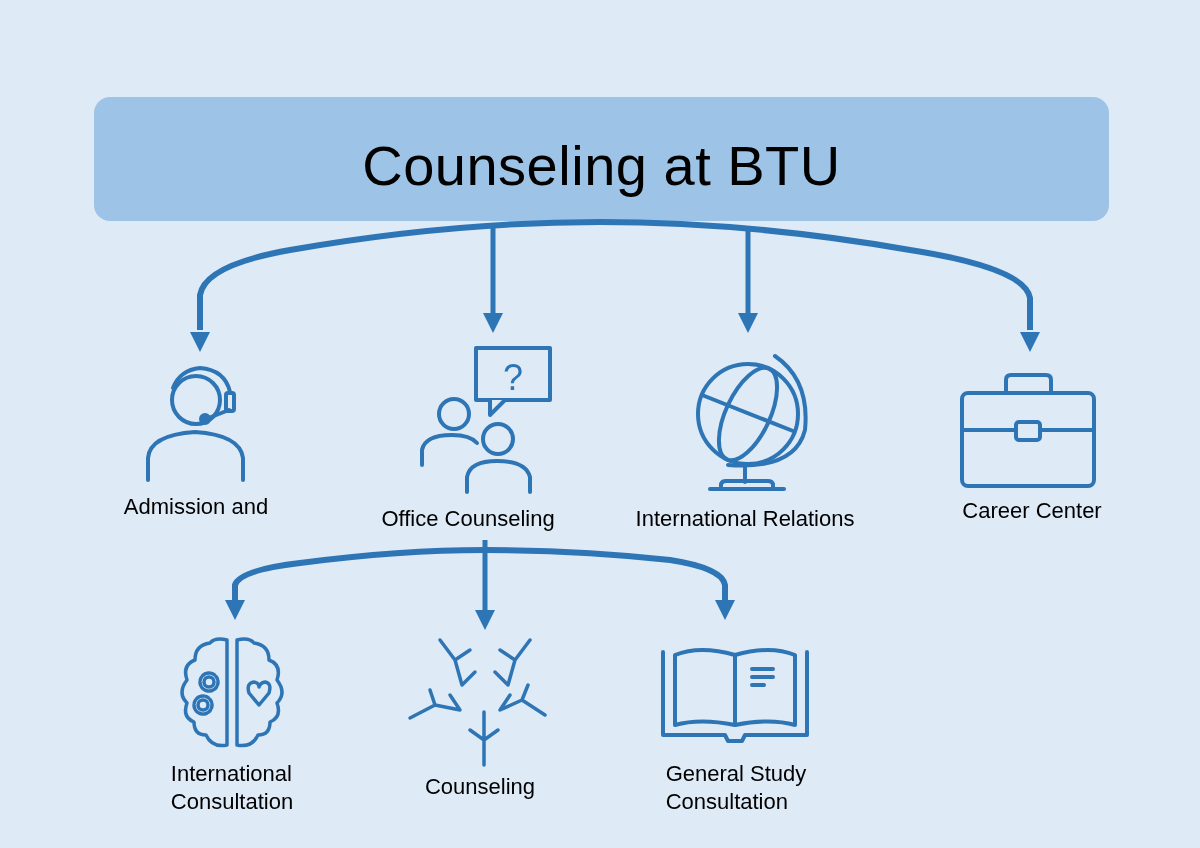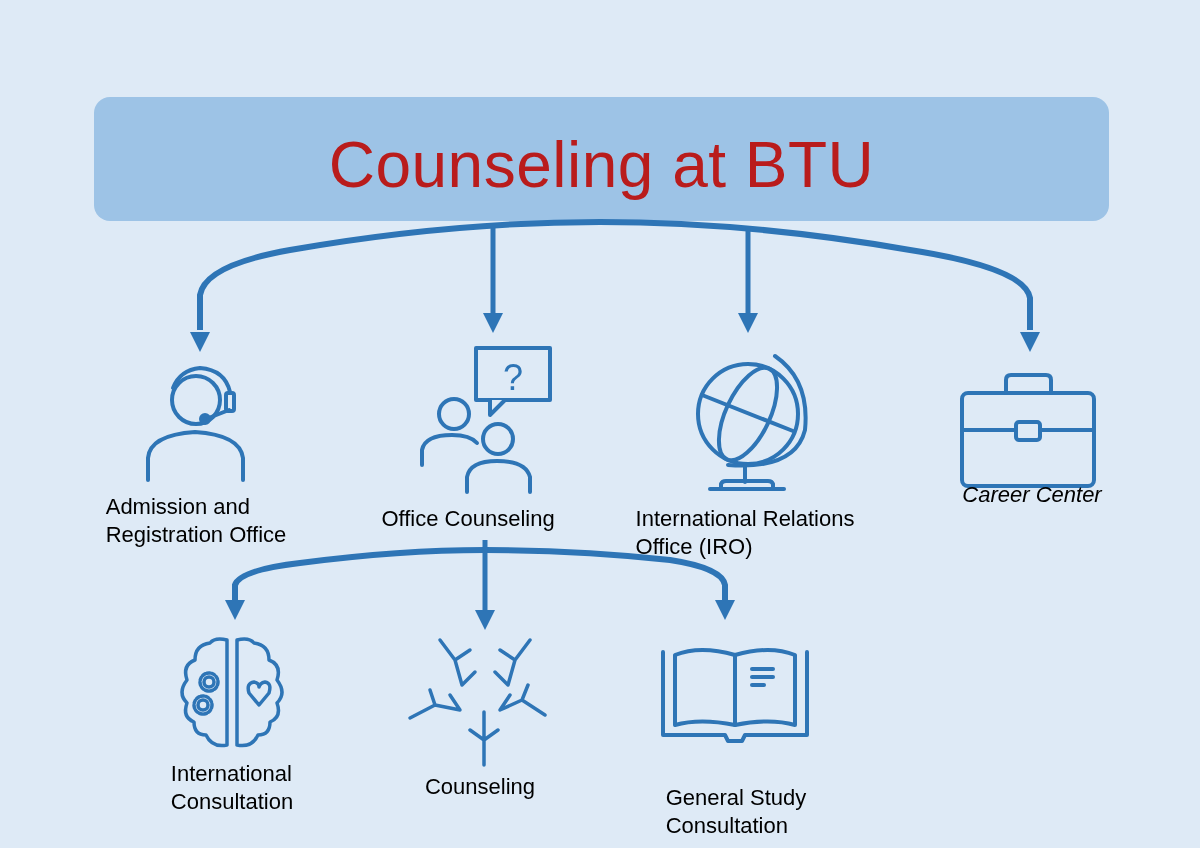--- a/index.html
+++ b/index.html
@@ -1,20 +1,20 @@
 <!DOCTYPE html>
 <html><head>
 <meta charset="utf-8">
 <style>
   html, body { margin: 0; padding: 0; }
   body { width: 1200px; height: 848px; background: #deeaf6; position: relative; overflow: hidden;
          font-family: "Liberation Sans", sans-serif; }
   .banner { position: absolute; left: 94px; top: 97px; width: 1015px; height: 124px; background: #9dc3e6;
             border-radius: 16px; display: flex; align-items: center; justify-content: center; }
-  .banner-title { color: #b91c1c; font-size: 64px; font-family: "Liberation Sans", sans-serif; letter-spacing: 0.5px; margin-top: 12px; }
+  .banner-title { color: #000000; font-size: 56px; font-family: "Liberation Sans", sans-serif; letter-spacing: 0.5px; margin-top: 12px; }
   svg.overlay { position: absolute; left: 0; top: 0; width: 1200px; height: 848px; }
   .lbl { position: absolute; text-align: left; color: #000000; font-size: 22px; line-height: 28px; transform: translateX(-50%); white-space: nowrap; }
   .ico { fill: none; stroke: #2e75b6; stroke-width: 4; stroke-linecap: round; stroke-linejoin: round; }
   .arrow { fill: none; stroke: #2e75b6; stroke-width: 5; }
   .head { fill: #2e75b6; stroke: none; }
 </style>
 </head>
 <body>
 
 <div class="banner">
@@ -101,36 +101,34 @@
     <line x1="735" y1="655" x2="735" y2="725"></line>
     <path d="M663,652 L663,735 L725,735 L728,741 L742,741 L745,735 L807,735 L807,652"></path>
     <line x1="752" y1="669" x2="773" y2="669"></line>
     <line x1="752" y1="677" x2="773" y2="677"></line>
     <line x1="752" y1="685" x2="764" y2="685"></line>
   </g>
 </svg>
 
 <div class="lbl" style="left:196px;top:493px;">
   <div>Admission and</div>
-  <div>Registration Office</div>
 </div>
 <div class="lbl" style="left:468px;top:505px;">
   <div>Office Counseling</div>
 </div>
 <div class="lbl" style="left:745px;top:505px;">
   <div>International Relations</div>
-  <div>Office (IRO)</div>
 </div>
-<div class="lbl" style="left:1032px;top:481px;font-style:italic;">
+<div class="lbl" style="left:1032px;top:497px;">
   <div>Career Center</div>
 </div>
 
 <div class="lbl" style="left:232px;top:760px;">
   <div>International</div>
   <div>Consultation</div>
 </div>
 <div class="lbl" style="left:480px;top:773px;">
   <div>Counseling</div>
 </div>
-<div class="lbl" style="left:736px;top:760px;margin-top:24px;">
+<div class="lbl" style="left:736px;top:760px;">
   <div>General Study</div>
   <div>Consultation</div>
 </div>
 
 </body></html>

